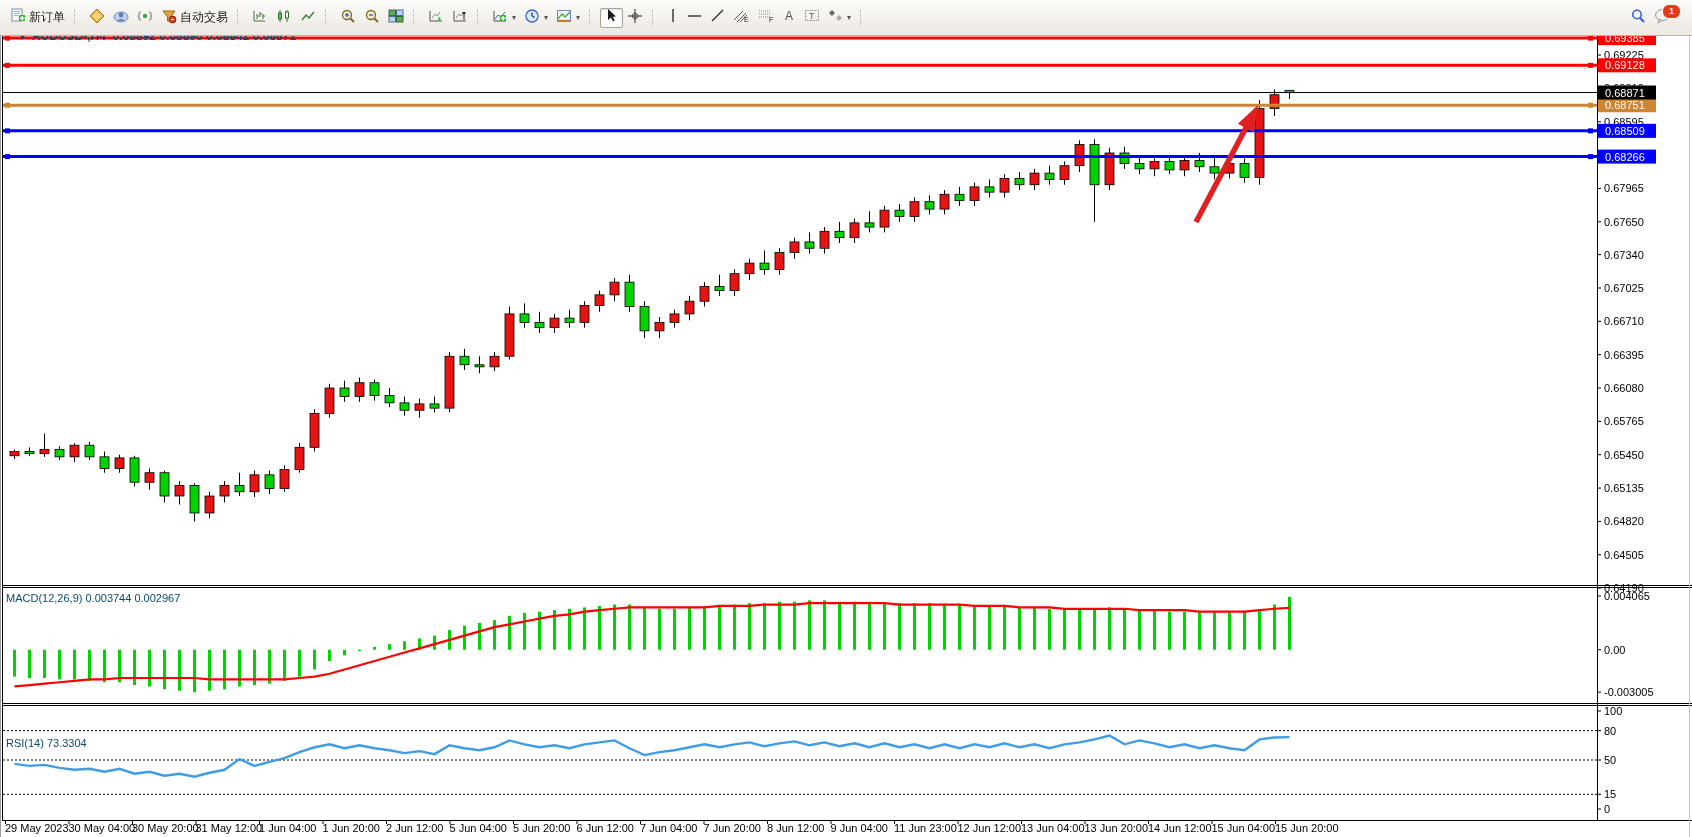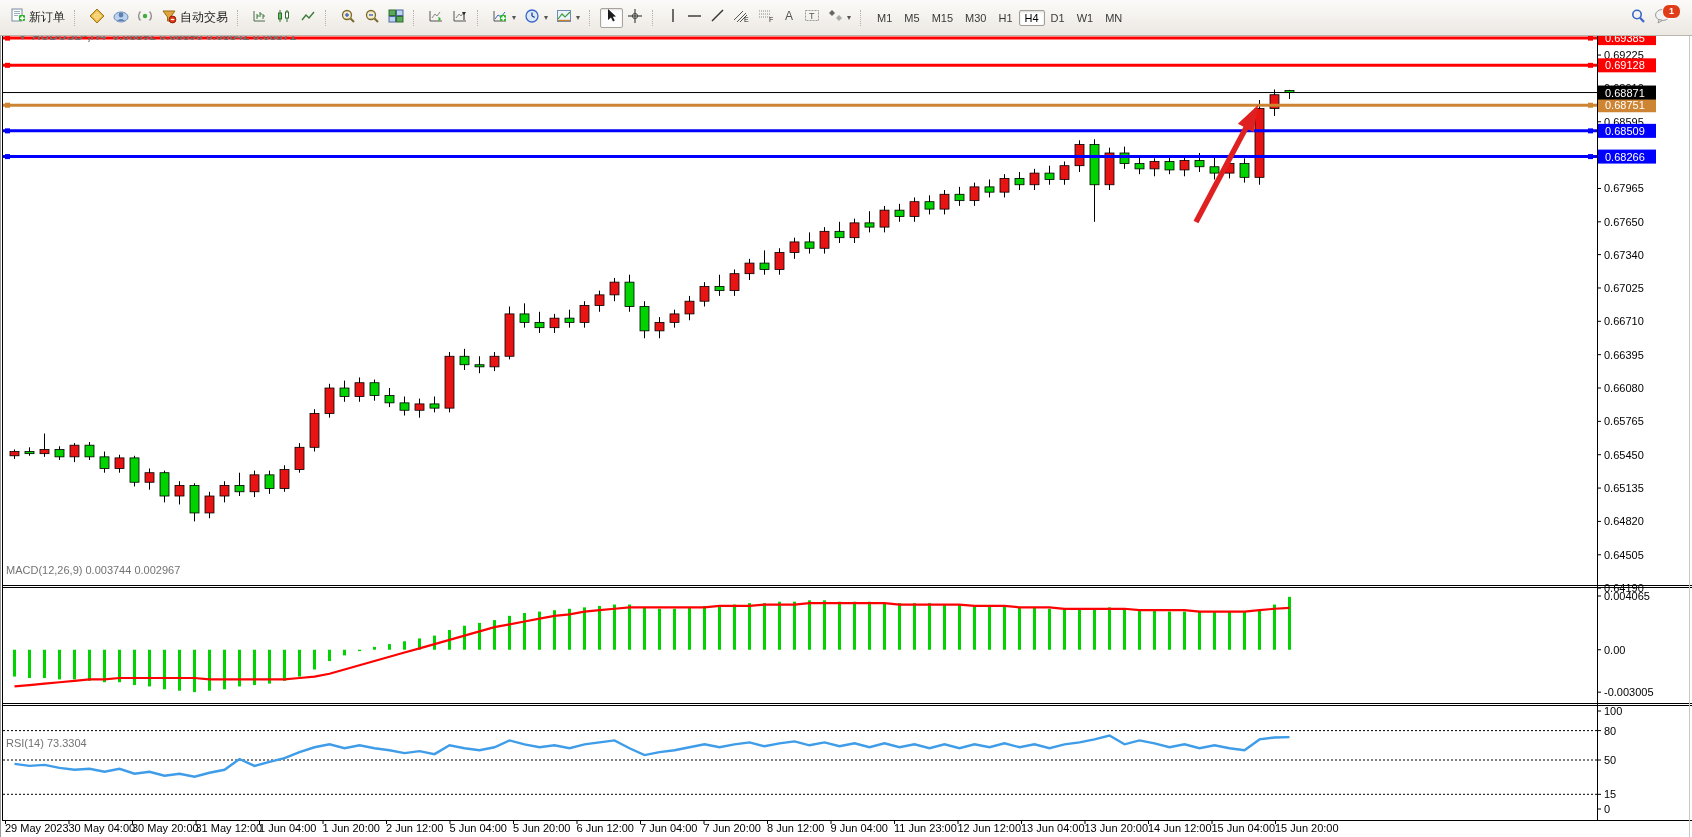--- a/index.html
+++ b/index.html
@@ -11,21 +11,21 @@
   .tbtn{display:flex;align-items:center;gap:3px;height:18px;padding:0 3px;border:1px solid transparent;border-radius:2px;cursor:default;}
   .tbtn.pressed{background:#fdfdfd;border:1px solid #a8a49c;box-shadow:inset 0 1px 2px rgba(0,0,0,.12);}
   .tlabel{font-size:12px;color:#1c1c1c;white-space:nowrap;}
   .tf{font-size:11px;color:#3a3a3a;padding:1px 5px;border:1px solid transparent;border-radius:2px;}
   .tf.active{background:#fefefe;border:1px solid #a29e96;box-shadow:inset 0 1px 2px rgba(0,0,0,.15);color:#000;}
   .dd{font-size:8px;color:#555;margin-left:1px;}
   .spacer{flex:1;}
   .badge{position:absolute;top:-4px;right:-6px;min-width:13px;height:13px;border-radius:7px;background:#e03c17;color:#fff;font-size:9px;font-weight:bold;display:flex;align-items:center;justify-content:center;padding:0 2px;border:1px solid #fff;}
   .bubwrap{position:relative;margin-right:14px;}
   
-  .overlay{position:absolute;z-index:3;color:#737373;white-space:nowrap;}
+  .overlay{position:absolute;z-index:3;color:#0c4a6e;white-space:nowrap;}
   .title{left:18px;top:29px;font-size:12px;font-weight:bold;}
   .title .caret{font-size:9px;margin-right:5px;}
   .plabel{font-size:11px;}
   svg text{font-family:"Liberation Sans",sans-serif;}
 </style>
 </head>
 <body>
 
 <div class="app">
 
@@ -267,31 +267,20 @@
       </div>
       <div class="tbtn">
         <span><svg width="15" height="15">
               <polygon points="4,2 7,5 4,8 1,5" fill="#666"></polygon>
               <polygon points="11,7 14,10 11,13 8,10" fill="#aaa"></polygon>
             </svg></span>
         <span class="dd">▾</span>
       </div>
     </div>
     <div class="tsep"></div>
-    <div class="tgroup" id="tf-group">
-        <span class="tf">M1</span>
-        <span class="tf">M5</span>
-        <span class="tf">M15</span>
-        <span class="tf">M30</span>
-        <span class="tf">H1</span>
-        <span class="tf active">H4</span>
-        <span class="tf">D1</span>
-        <span class="tf">W1</span>
-        <span class="tf">MN</span>
-      </div>
     <div class="spacer"></div>
     <div class="tgroup">
       <div class="tbtn">
         <span>
           <svg width="16" height="16">
               <circle cx="7" cy="6.5" r="4.2" fill="none" stroke="#3a66c8" stroke-width="1.6"></circle>
               <line x1="10" y1="9.8" x2="14" y2="14" stroke="#3a66c8" stroke-width="2.2"></line>
             </svg>
         </span>
       </div>
@@ -732,16 +721,16 @@
       <g>
         <line x1="1196" y1="222" x2="1248.6353064789575" y2="122.67208293487059" stroke="#e02020" stroke-width="5.5"></line>
         <polygon points="1258,105 1253.7783357433366,132.1878198998009 1237.873461101953,123.75959573086263" fill="#e02020"></polygon>
       </g>
       <polygon points="1308,23 1320,23 1314,30" fill="#000"></polygon>
     </svg>
 
   <div class="overlay title">
     <span class="caret">▼</span><span>AUDUSD-,H4</span>&nbsp;&nbsp;<span>0.68892 0.68896 0.68842 0.68871</span>
   </div>
-  <div class="overlay plabel" style="left:6px;top:564px;text-align:right;">MACD(12,26,9) 0.003744 0.002967</div>
+  <div class="overlay plabel" style="left:6px;top:592px;text-align:right;">MACD(12,26,9) 0.003744 0.002967</div>
   <div class="overlay plabel" style="left:6px;top:737px;">RSI(14) 73.3304</div>
 
 </div>
 
 </body></html>

